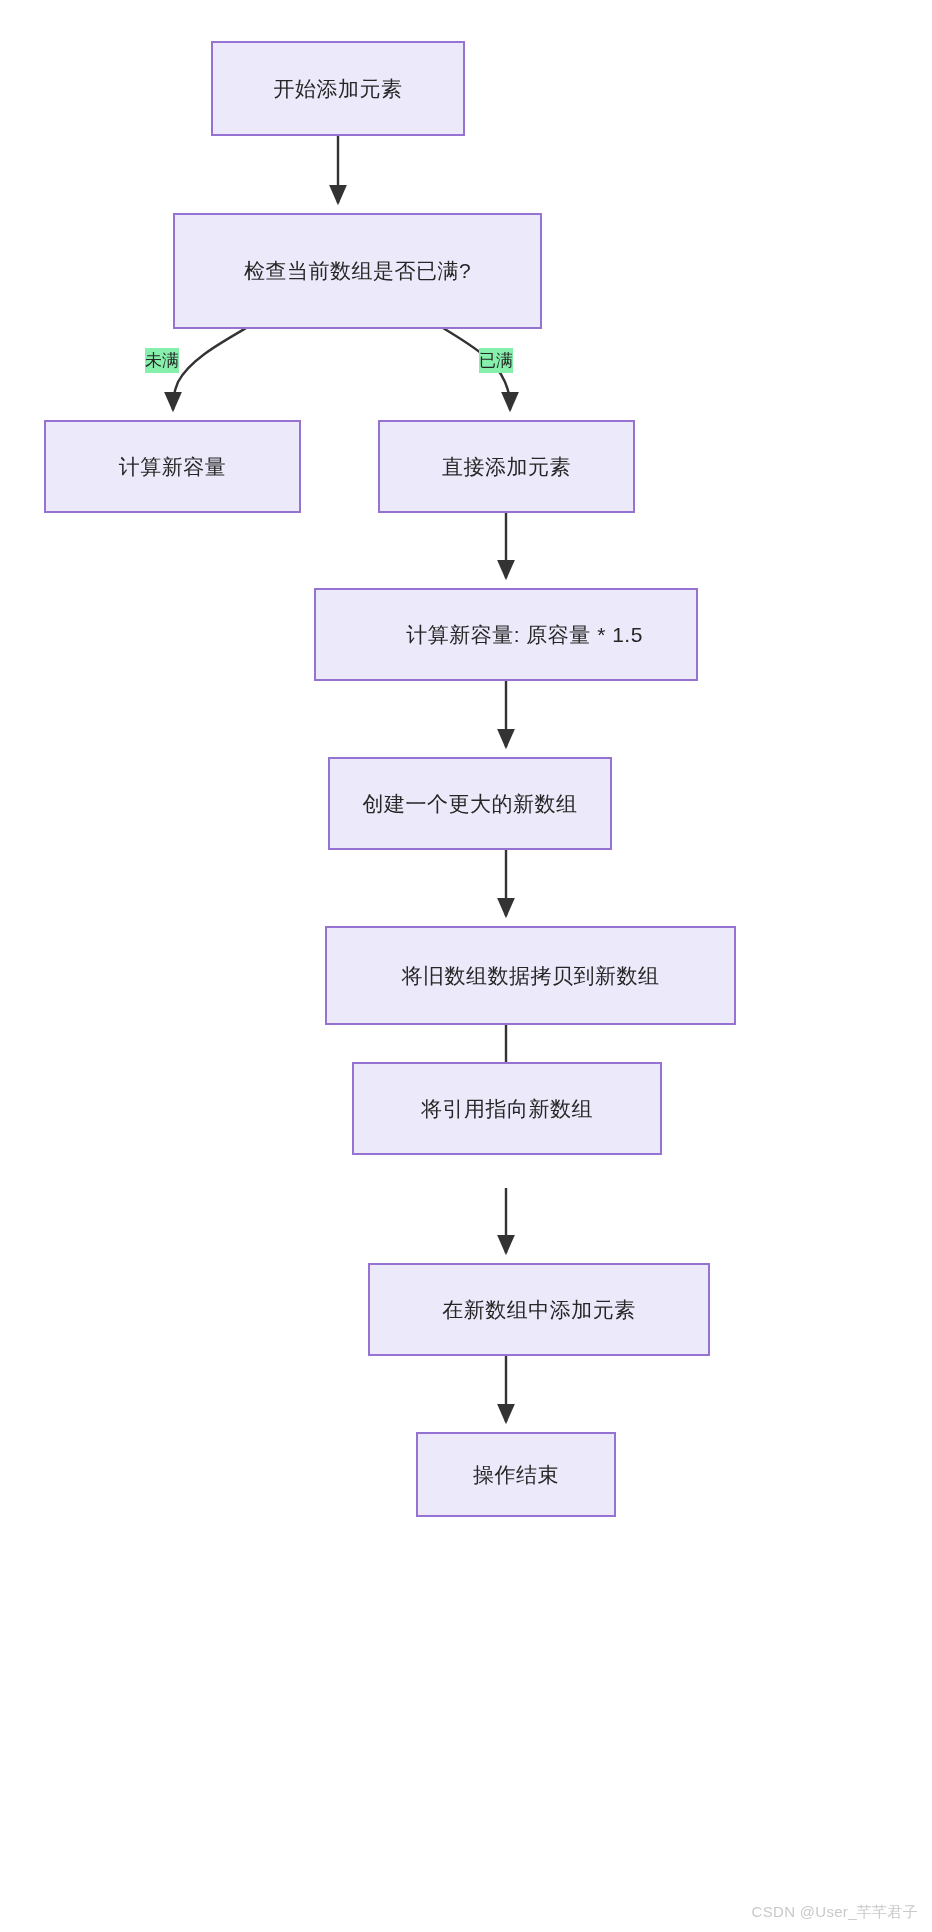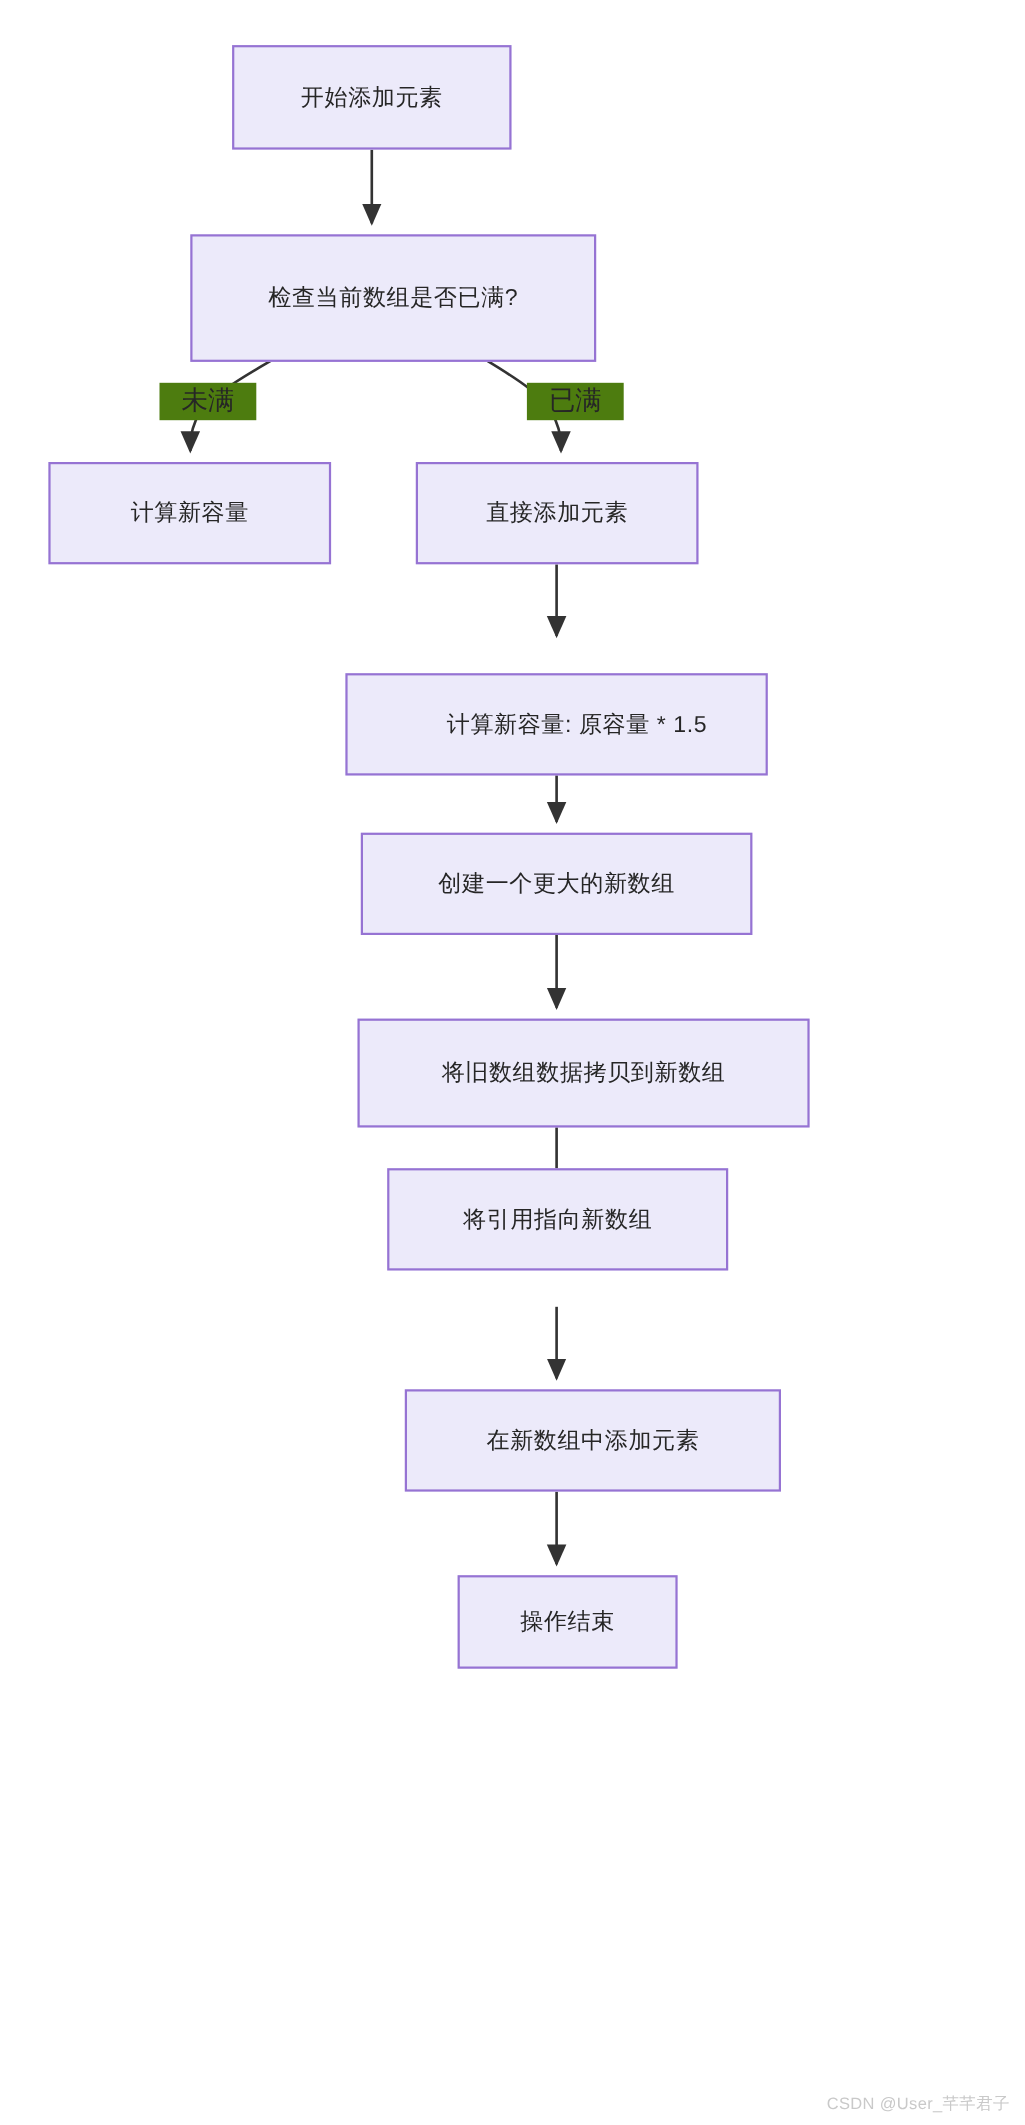--- a/index.html
+++ b/index.html
@@ -36,25 +36,25 @@
     justify-content: center;
     color: #262626;
     font-size: 21px;
     line-height: 1.3;
     letter-spacing: 0.5px;
     white-space: nowrap;
     z-index: 2;
   }
   .edge-label {
     position: absolute;
-    background: #4d7c0f;
+    background: #86efac;
     color: #262626;
-    font-size: 24px;
+    font-size: 17px;
     line-height: 1.25;
-    padding: 2px 20px;
+    padding: 2px 0;
     white-space: nowrap;
     z-index: 3;
   }
   .watermark {
     position: absolute;
     right: 14px;
     bottom: 10px;
     color: #C9C9C9;
     font-size: 15px;
     letter-spacing: 0.3px;
@@ -102,25 +102,25 @@
   </div>
 
   <div class="node" style="left:44px; top:420px; width:257px; height:93px;">
     <span>计算新容量</span>
   </div>
 
   <div class="node" style="left:378px; top:420px; width:257px; height:93px;">
     <span>直接添加元素</span>
   </div>
 
-  <div class="node" style="left:314px; top:612px; width:384px; height:93px;padding-left:37px;">
+  <div class="node" style="left:314px; top:588px; width:384px; height:93px;padding-left:37px;">
     <span>计算新容量: 原容量 * 1.5</span>
   </div>
 
-  <div class="node" style="left:328px; top:757px; width:356px; height:93px;">
+  <div class="node" style="left:328px; top:757px; width:284px; height:93px;">
     <span>创建一个更大的新数组</span>
   </div>
 
   <div class="node" style="left:283px; top:926px; width:411px; height:99px;margin-left:42px;">
     <span>将旧数组数据拷贝到新数组</span>
   </div>
 
   <div class="node" style="left:352px; top:1062px; width:310px; height:93px;">
     <span>将引用指向新数组</span>
   </div>

